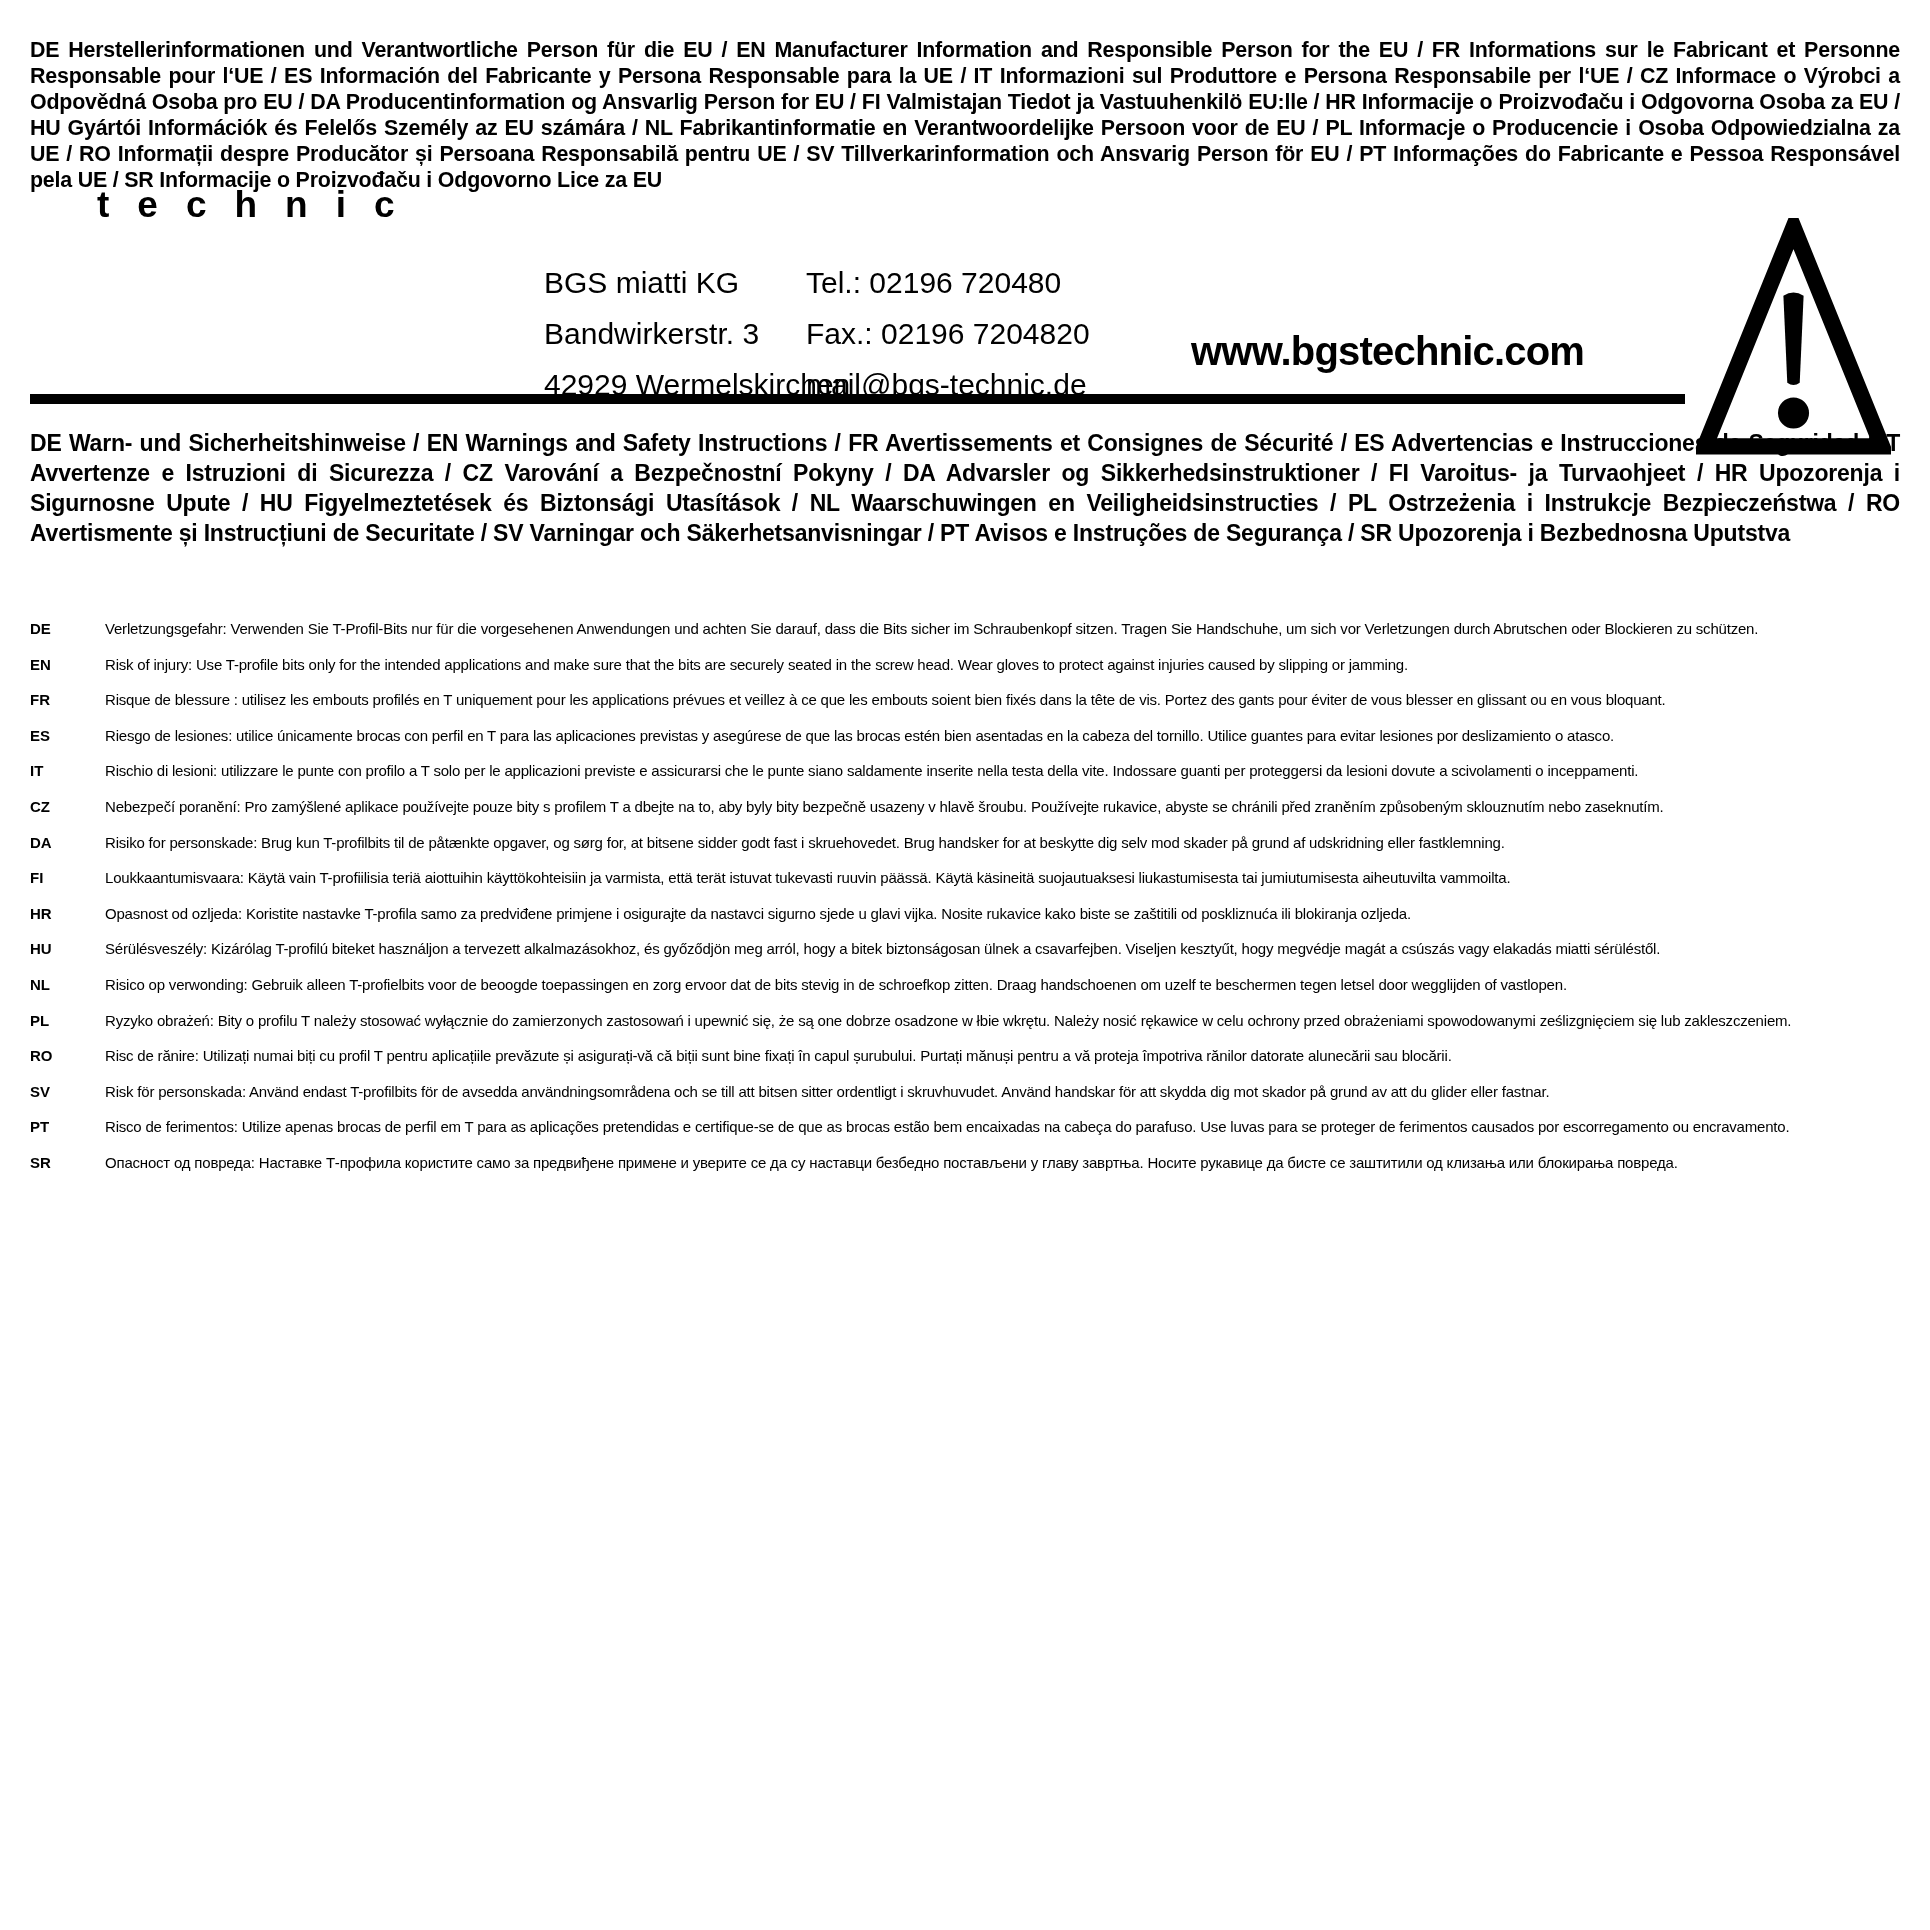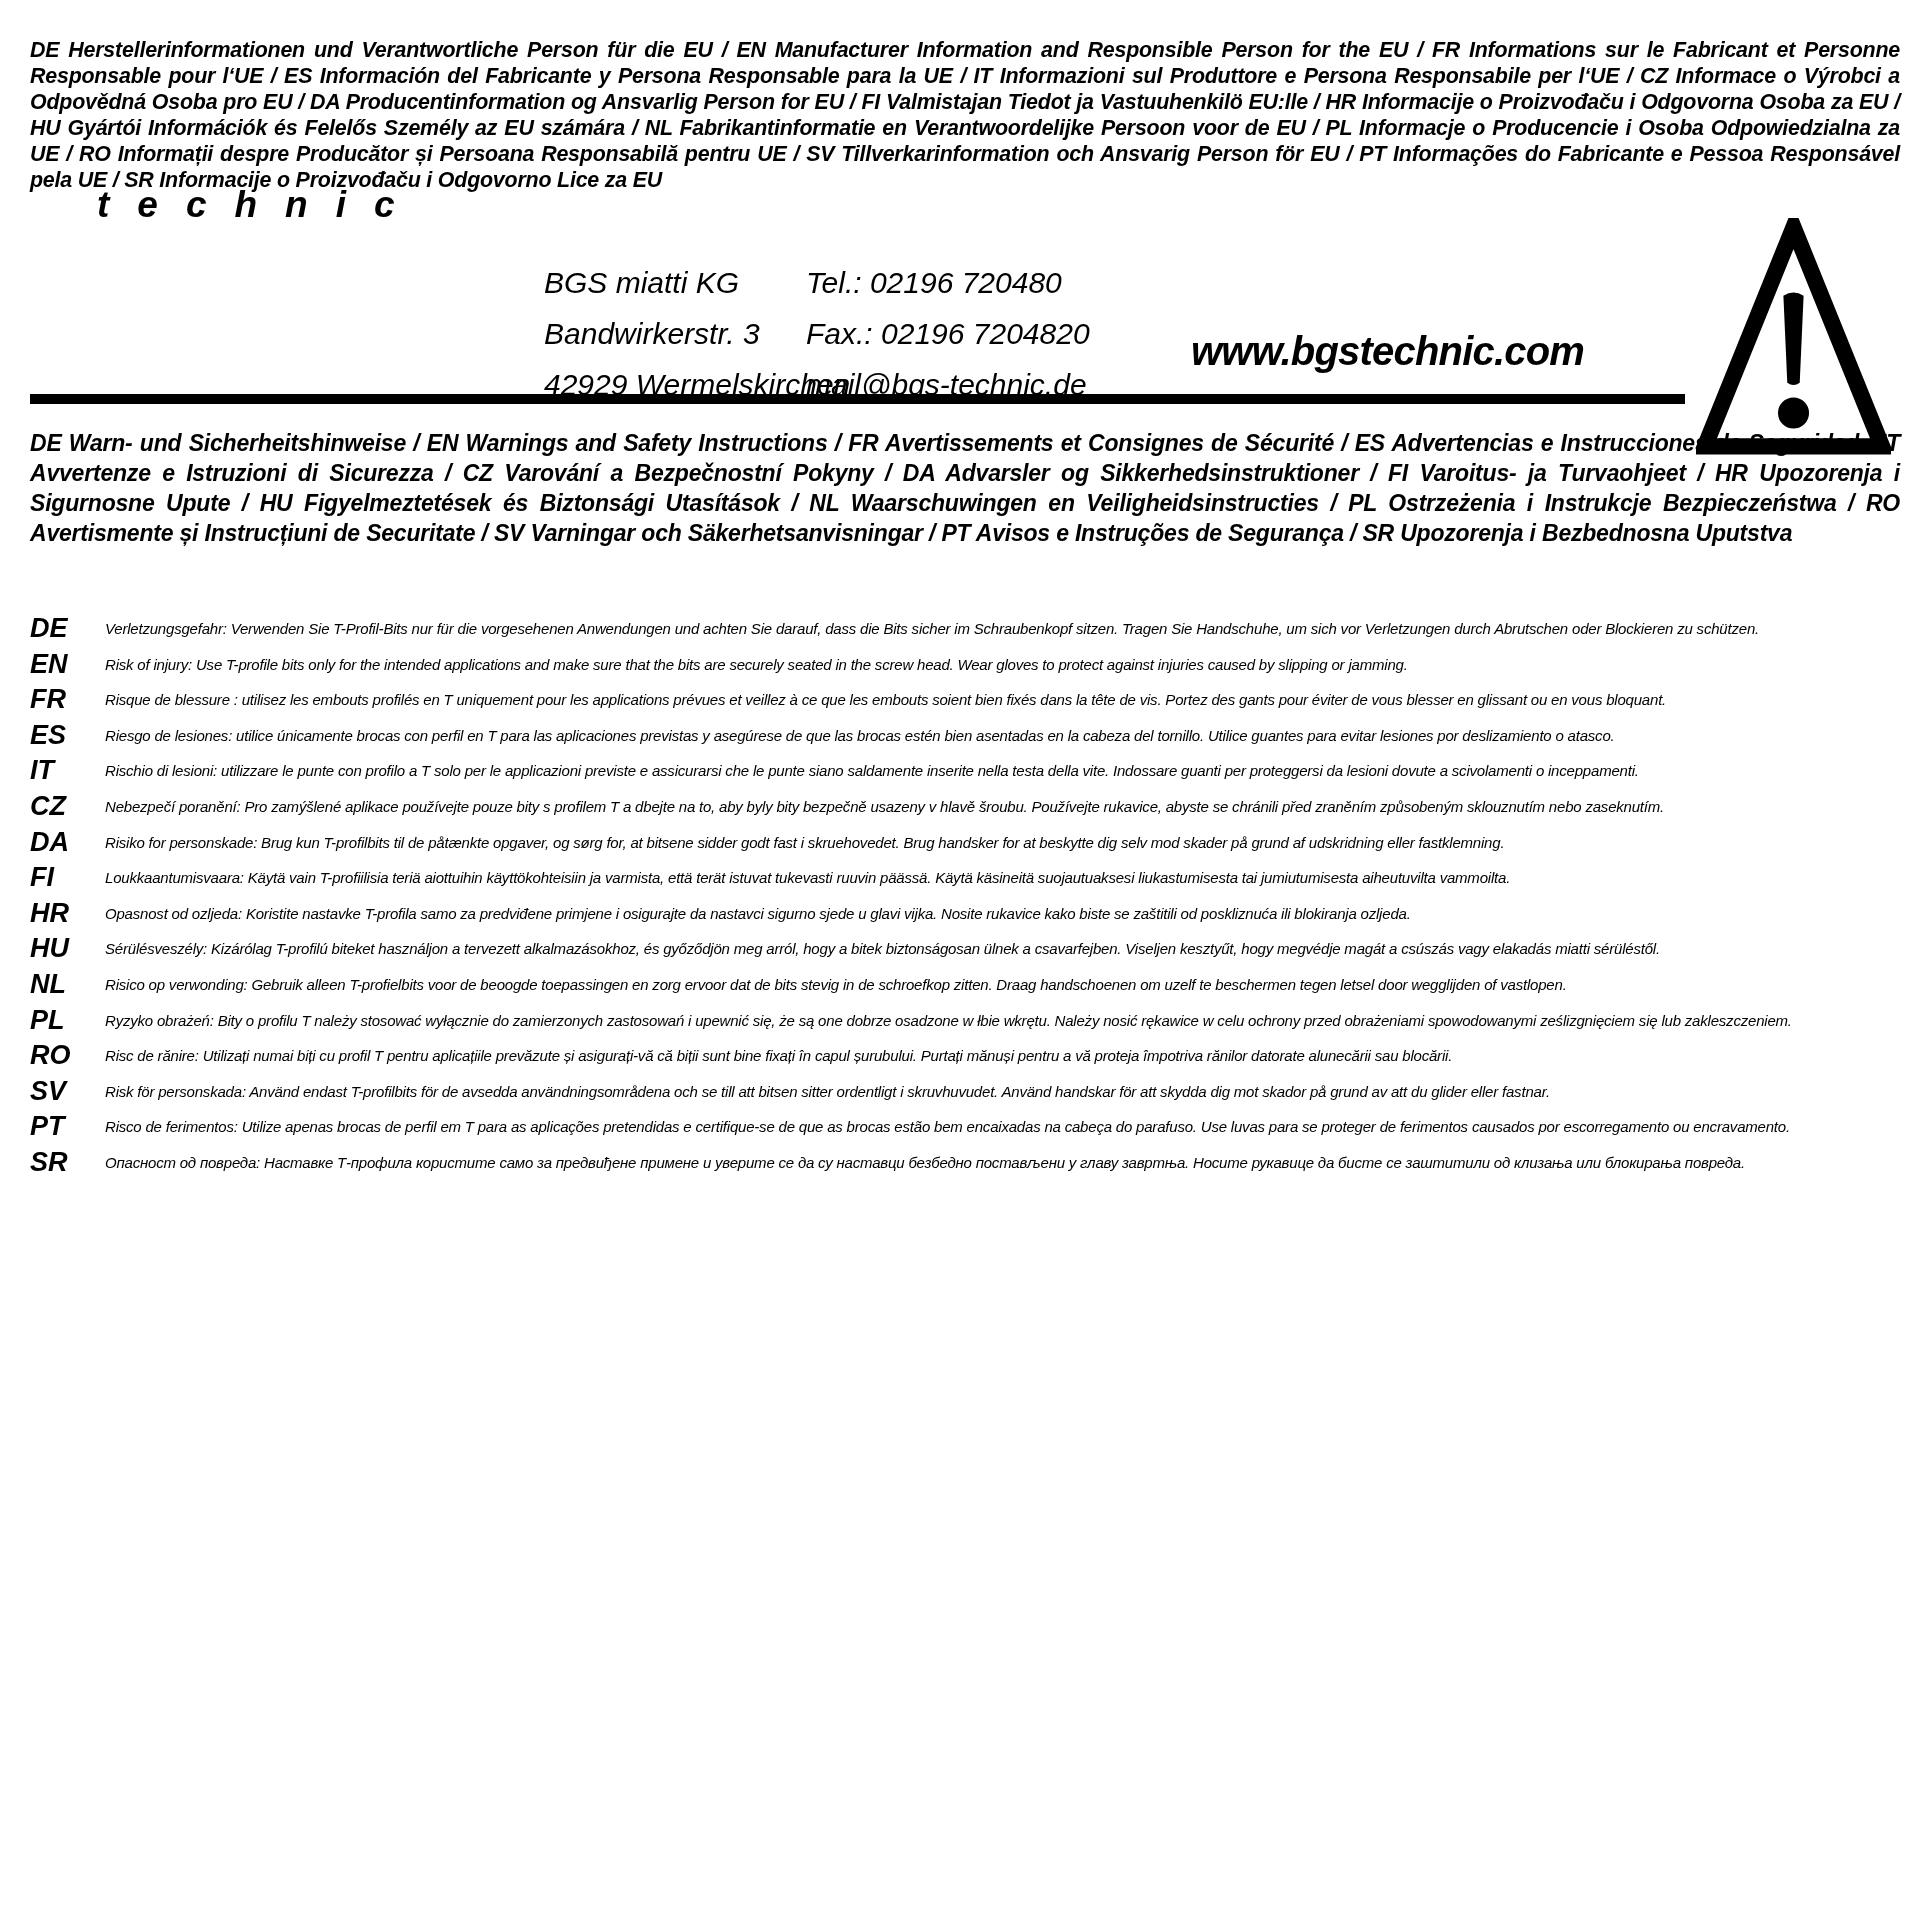--- a/index.html
+++ b/index.html
@@ -1,21 +1,21 @@
 <!DOCTYPE html>
 <html style="font-size:12.5px"><head>
 <meta charset="utf-8">
 <style>
   html,body{margin:0;padding:0;background:#ffffff;}
   body{
     width:1930px;height:1930px;
     font-family:"Liberation Sans",sans-serif;
     color:#000;
   }
-  .page{position:relative;width:1930px;height:1930px;background:#fff;overflow:hidden;font-style:italic;}
+  .page{position:relative;width:1930px;height:1930px;background:#fff;overflow:hidden;}
 
   
   .header1{
     position:absolute;top:37px;left:30px;right:30px;
     font-weight:bold;font-size:21.4px;line-height:26px;
     text-align:justify;letter-spacing:-0.2px;
   }
 
   
   .brand{position:absolute;top:226px;left:30px;right:30px;height:237px;}
@@ -44,21 +44,21 @@
     position:absolute;top:428px;left:30px;right:30px;
     font-weight:bold;font-size:23px;line-height:30px;
     text-align:justify;letter-spacing:-0.2px;
   }
 
   
   .warnings{position:absolute;top:615px;left:30px;right:30px;}
   .warn-item{display:flex;margin-bottom:8.6px;}
   .warn-code{
     flex:0 0 75px;width:75px;
-    font-weight:bold;font-size:27px;line-height:27px;
+    font-weight:bold;font-size:15px;line-height:27px;
   }
   .warn-text{
     flex:1;font-size:15px;line-height:27px;letter-spacing:-0.2px;
   }
 </style>
 </head>
 <body>
 
 <div class="page">
 

